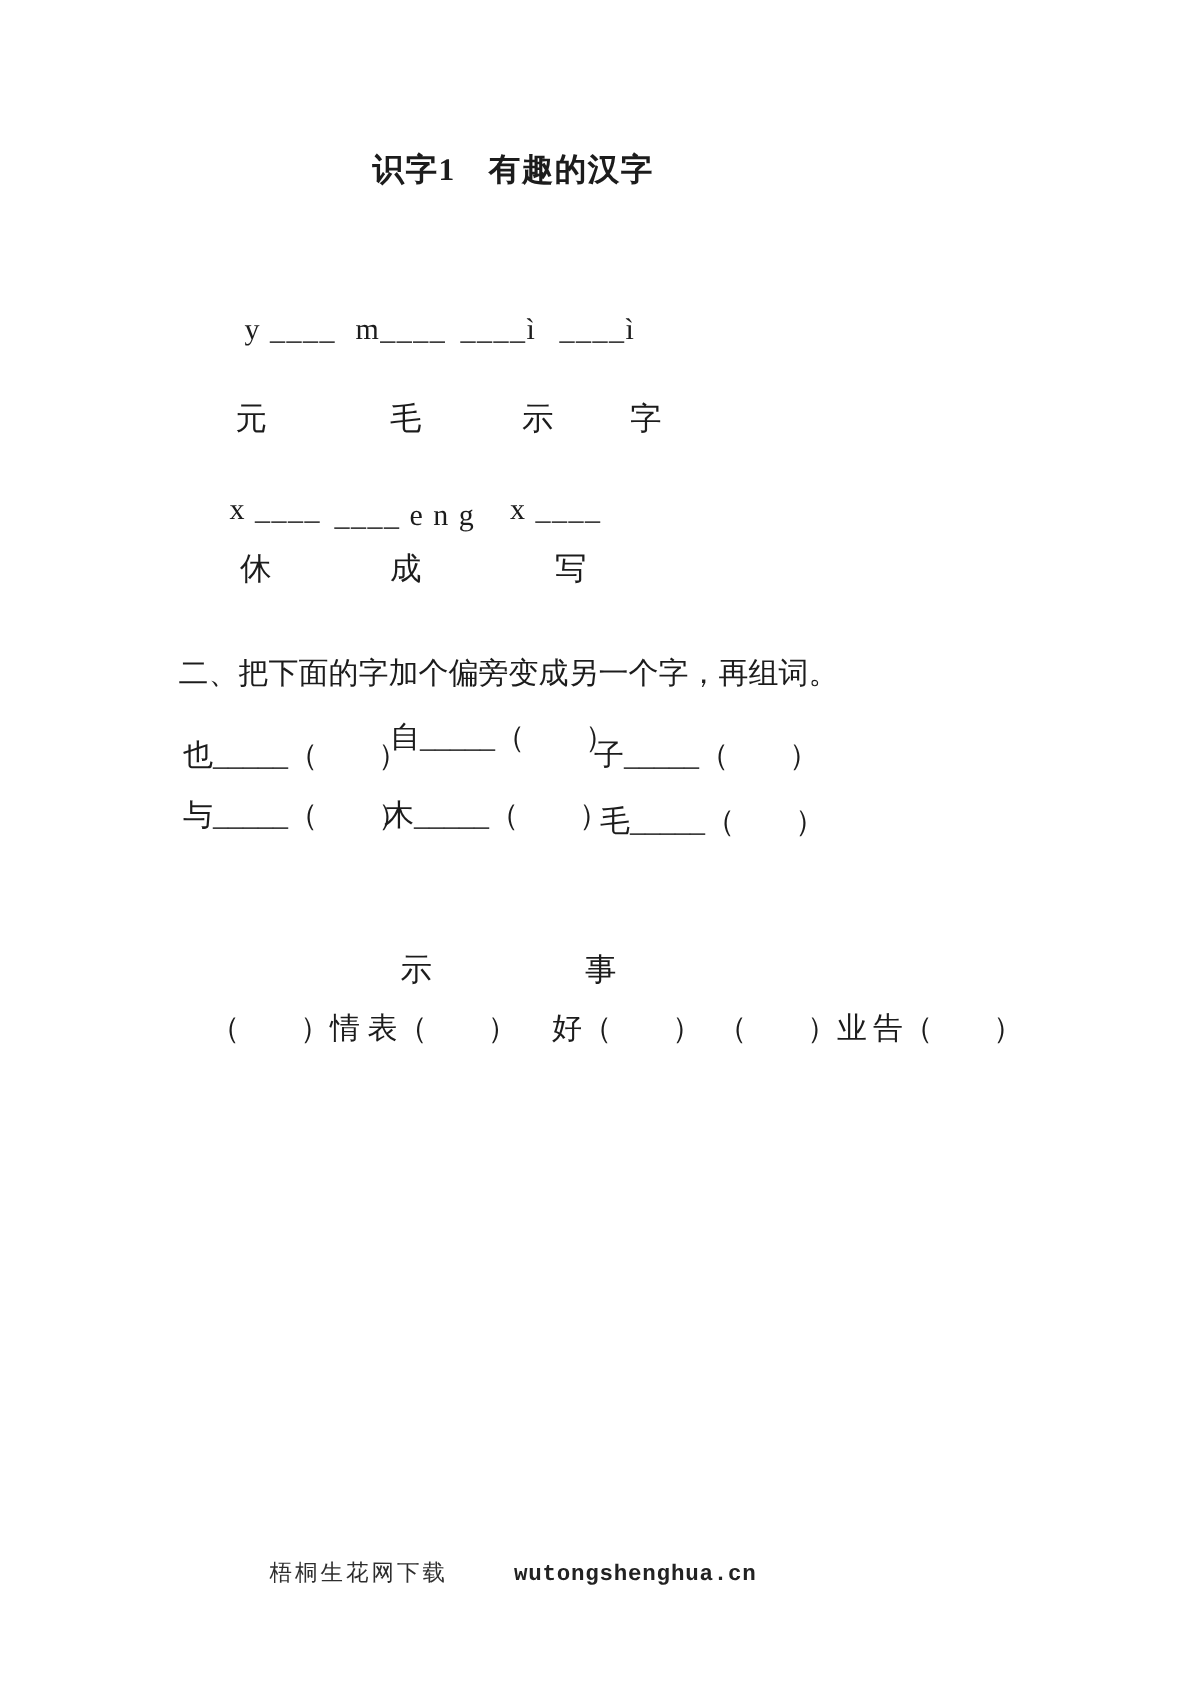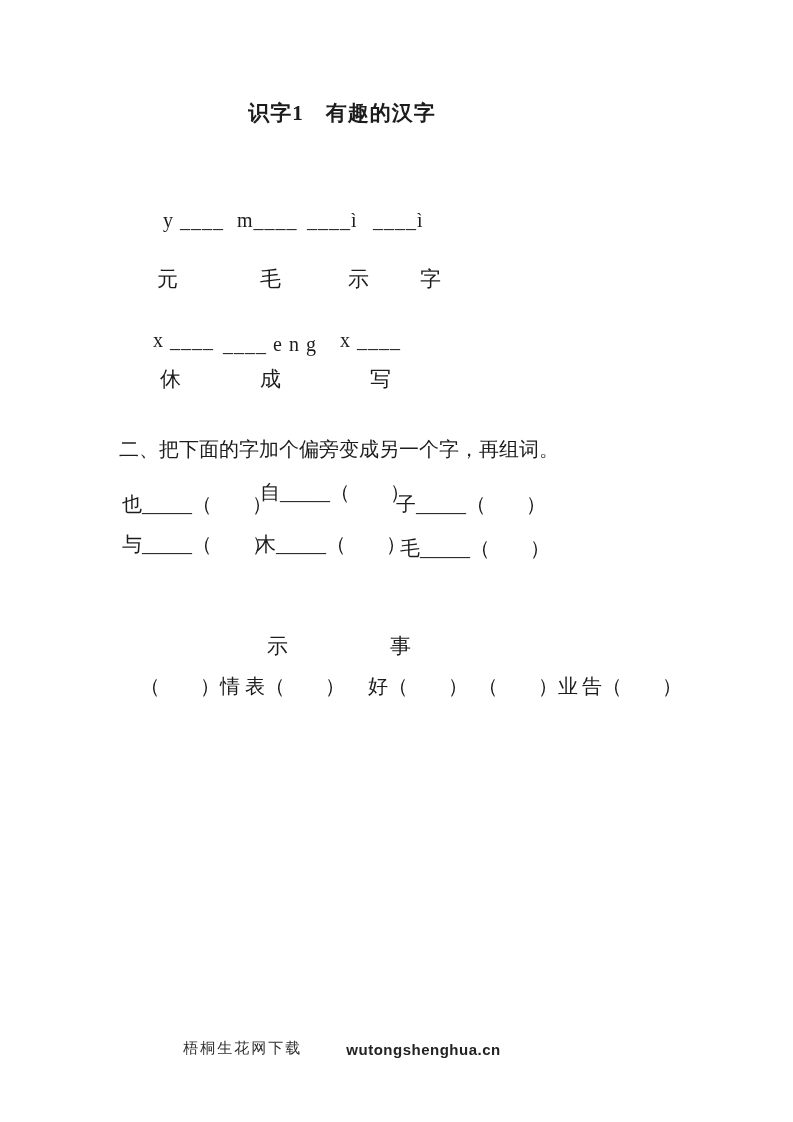--- a/index.html
+++ b/index.html
@@ -60,21 +60,21 @@
   .footer-site {
     font-size: 15px;
     letter-spacing: 2px;
     color: #2e2e2e;
     font-family: "Liberation Serif", "DejaVu Serif", serif;
   }
   .footer-url {
     font-size: 15px;
     font-weight: 600;
     color: #222222;
-    font-family: Liberation Sans, sans-serif;
+    font-family: Liberation Mono, monospace;
     letter-spacing: 0.5px;
   }
 </style>
 </head>
 <body>
 
 <div class="page">
 
   <div class="doc-title">识字1　有趣的汉字</div>
 

